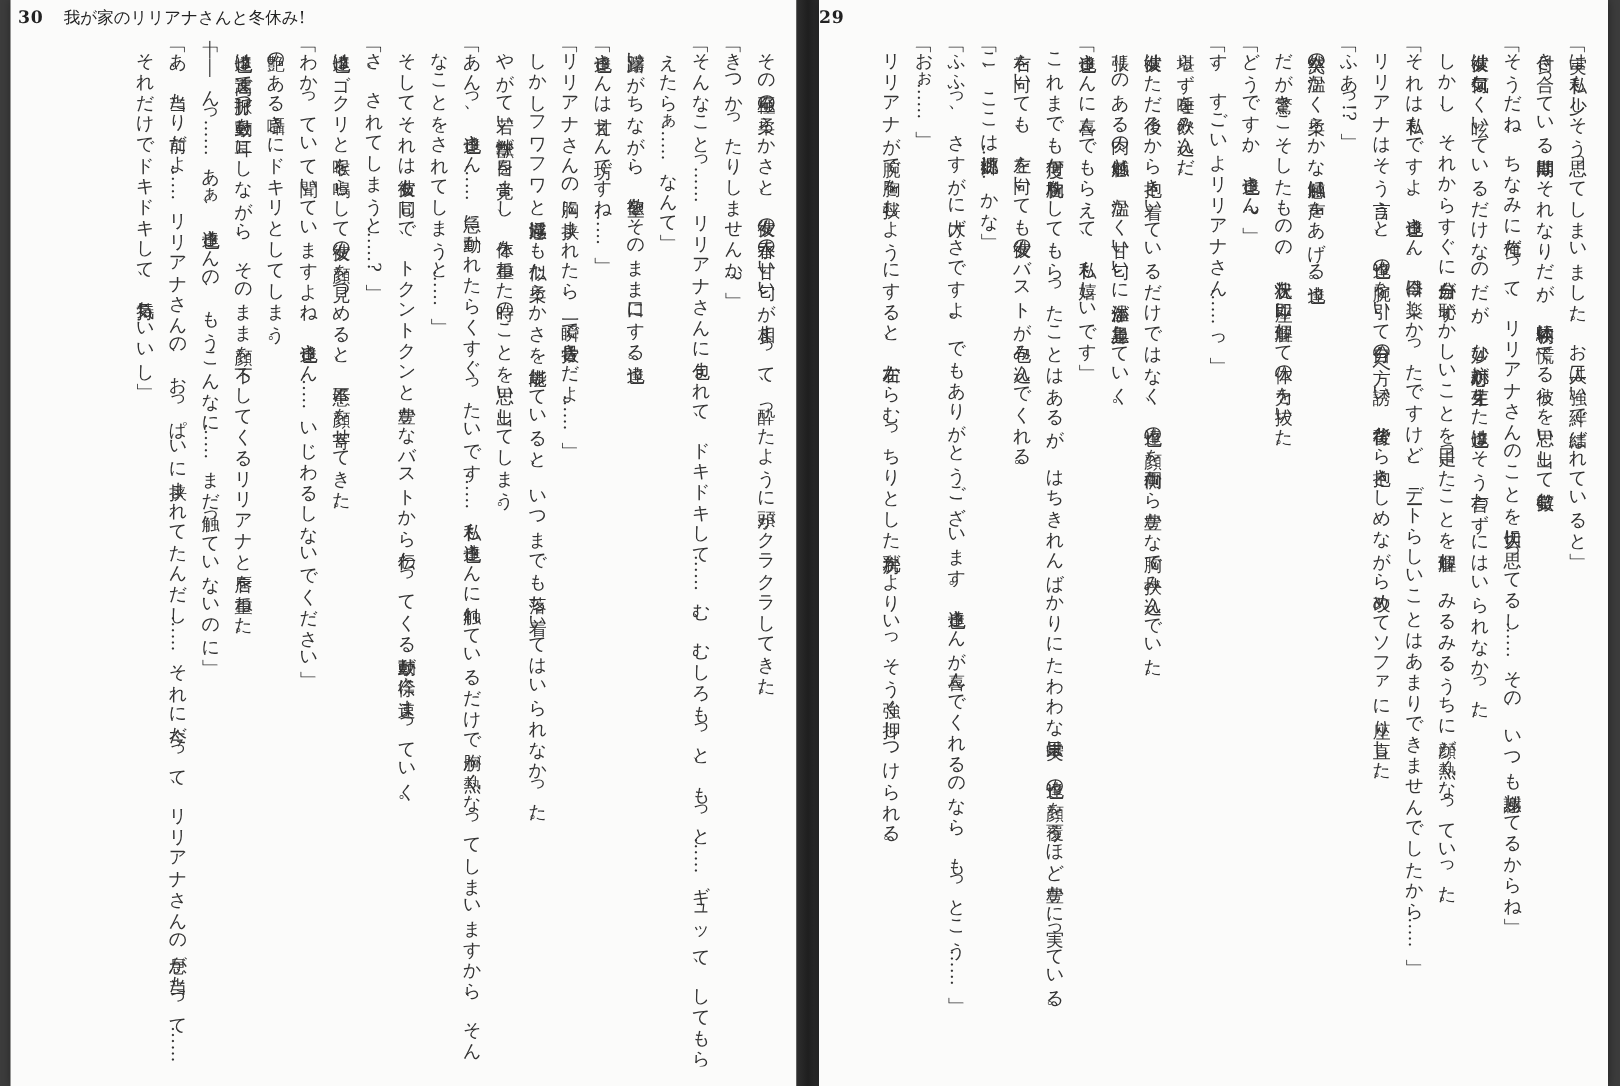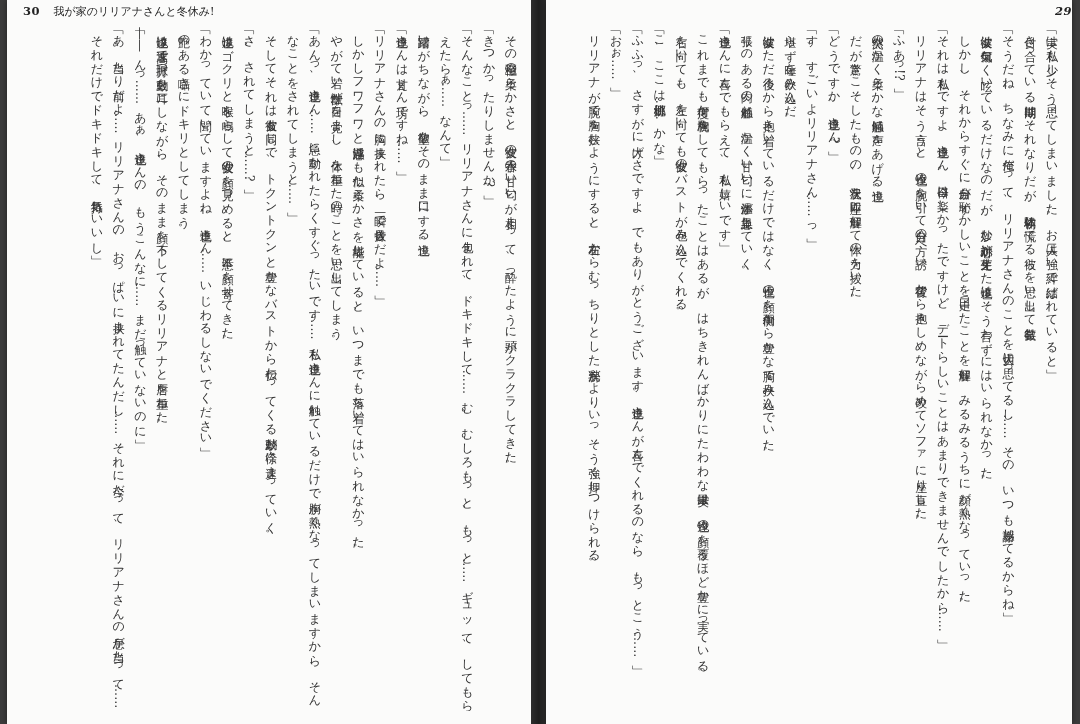--- a/index.html
+++ b/index.html
@@ -43,23 +43,23 @@
     font-size: 11px;
     color: #222;
     line-height: 16px;
     white-space: nowrap;
   }
   .page-header .page-num {
     font-weight: bold;
     font-size: 11.5px;
     letter-spacing: 0.5px;
   }
-  .page-left .page-header { padding-left: 16px; }
+  .page-left .page-header { padding-left: 5px; }
   .page-left .page-header .page-title { margin-left: 10px; font-size: 11px; }
-  .page-right .page-header { text-align: right; padding-right: 0; font-style: italic; }
+  .page-right .page-header { text-align: left; padding-right: 0; }
   .page-text {
     position: absolute;
     top: 27px;
     bottom: 13px;
     left: 8px;
     right: 10px;
     writing-mode: vertical-rl;
     text-orientation: mixed;
     font-size: 12px;
     line-height: 21.8px;

